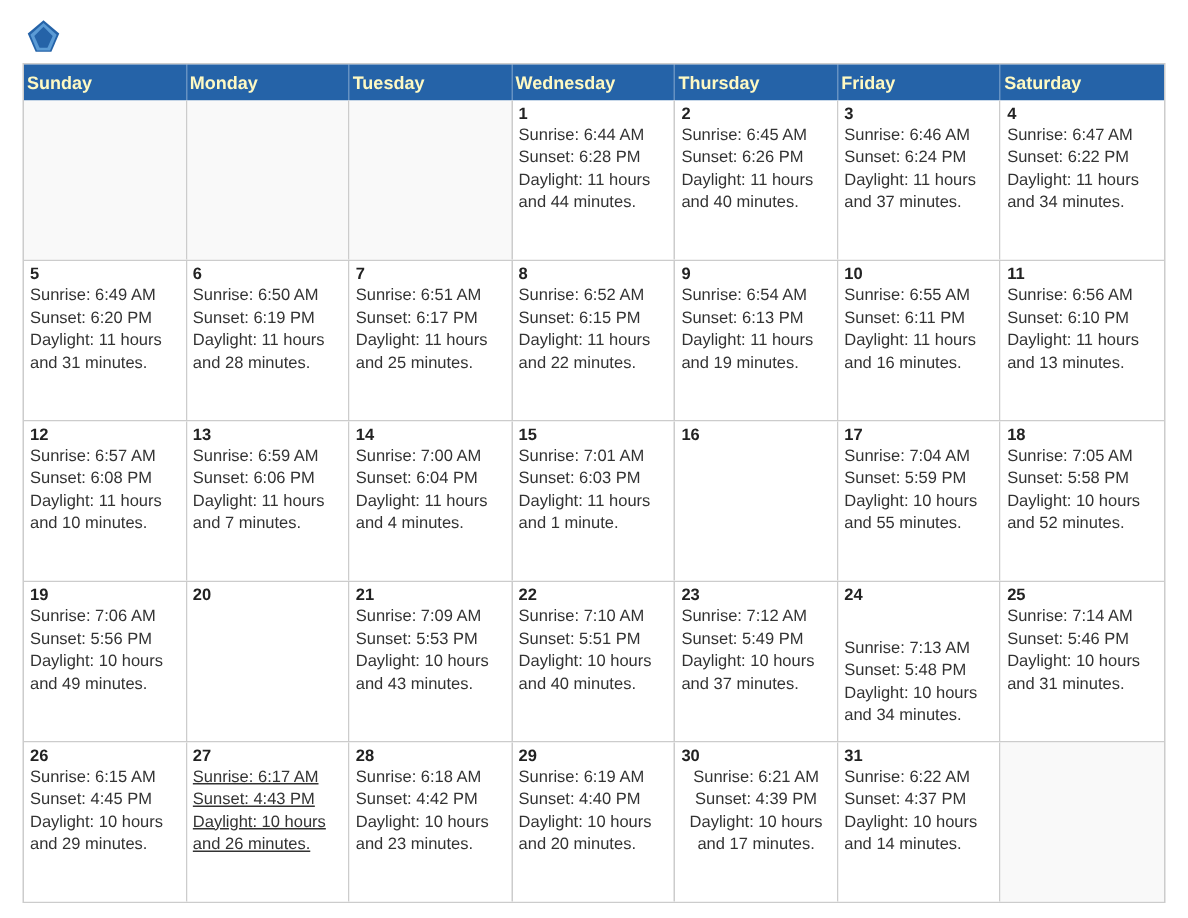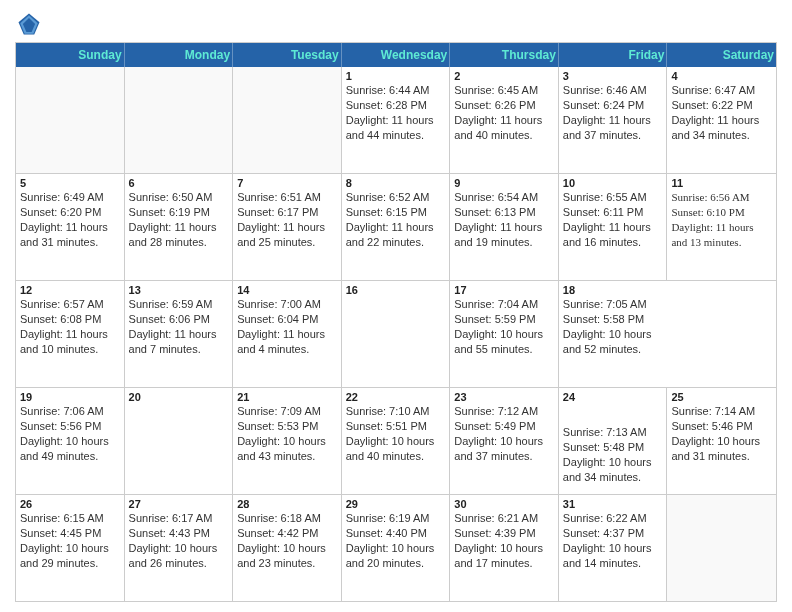--- a/index.html
+++ b/index.html
@@ -65,24 +65,24 @@
       border: 1px solid #ccc;
       display: flex;
       flex-direction: column;
     }
     .cal-header {
       display: grid;
       grid-template-columns: repeat(7, 1fr);
       background: #2563a8;
     }
     .cal-header-cell {
-      color: #5eead4;
+      color: #fef9c3;
       font-size: 12px;
       font-weight: bold;
-      text-align: right;
+      text-align: left;
       padding: 5px 2px;
       border-right: 1px solid rgba(255,255,255,0.3);
     }
     .cal-header-cell:last-child { border-right: none; }
     .cal-body {
       flex: 1;
       display: flex;
       flex-direction: column;
     }
     .cal-row {
@@ -209,21 +209,21 @@
 Daylight: 11 hours and 19 minutes.</div>
           </div>
           <div class="cal-cell">
             <div class="day-num">10</div>
             <div class="cell-text" style="white-space: pre-line;">Sunrise: 6:55 AM
 Sunset: 6:11 PM
 Daylight: 11 hours and 16 minutes.</div>
           </div>
           <div class="cal-cell">
             <div class="day-num">11</div>
-            <div class="cell-text" style="white-space: pre-line; font-family: Liberation Serif, serif;">Sunrise: 6:56 AM
+            <div class="cell-text" style="white-space: pre-line;">Sunrise: 6:56 AM
 Sunset: 6:10 PM
 Daylight: 11 hours and 13 minutes.</div>
           </div>
         </div>
         <div class="cal-row">
           <div class="cal-cell">
             <div class="day-num">12</div>
             <div class="cell-text" style="white-space: pre-line;">Sunrise: 6:57 AM
 Sunset: 6:08 PM
 Daylight: 11 hours and 10 minutes.</div>
@@ -234,20 +234,26 @@
 Sunset: 6:06 PM
 Daylight: 11 hours and 7 minutes.</div>
           </div>
           <div class="cal-cell">
             <div class="day-num">14</div>
             <div class="cell-text" style="white-space: pre-line;">Sunrise: 7:00 AM
 Sunset: 6:04 PM
 Daylight: 11 hours and 4 minutes.</div>
           </div>
           <div class="cal-cell">
+            <div class="day-num">15</div>
+            <div class="cell-text" style="white-space: pre-line;">Sunrise: 7:01 AM
+Sunset: 6:03 PM
+Daylight: 11 hours and 1 minute.</div>
+          </div>
+          <div class="cal-cell">
             <div class="day-num">16</div>
           </div>
           <div class="cal-cell">
             <div class="day-num">17</div>
             <div class="cell-text" style="white-space: pre-line;">Sunrise: 7:04 AM
 Sunset: 5:59 PM
 Daylight: 10 hours and 55 minutes.</div>
           </div>
           <div class="cal-cell">
             <div class="day-num">18</div>
@@ -299,39 +305,39 @@
         </div>
         <div class="cal-row">
           <div class="cal-cell">
             <div class="day-num">26</div>
             <div class="cell-text" style="white-space: pre-line;">Sunrise: 6:15 AM
 Sunset: 4:45 PM
 Daylight: 10 hours and 29 minutes.</div>
           </div>
           <div class="cal-cell">
             <div class="day-num">27</div>
-            <div class="cell-text" style="white-space: pre-line;">Sunrise: 6:17 AM
+            <div class="cell-text" style="white-space: pre-line; text-decoration: underline;">Sunrise: 6:17 AM
 Sunset: 4:43 PM
 Daylight: 10 hours and 26 minutes.</div>
           </div>
           <div class="cal-cell">
             <div class="day-num">28</div>
             <div class="cell-text" style="white-space: pre-line;">Sunrise: 6:18 AM
 Sunset: 4:42 PM
 Daylight: 10 hours and 23 minutes.</div>
           </div>
           <div class="cal-cell">
             <div class="day-num">29</div>
             <div class="cell-text" style="white-space: pre-line;">Sunrise: 6:19 AM
 Sunset: 4:40 PM
 Daylight: 10 hours and 20 minutes.</div>
           </div>
           <div class="cal-cell">
             <div class="day-num">30</div>
-            <div class="cell-text" style="white-space: pre-line;">Sunrise: 6:21 AM
+            <div class="cell-text" style="white-space: pre-line; text-align: center;">Sunrise: 6:21 AM
 Sunset: 4:39 PM
 Daylight: 10 hours and 17 minutes.</div>
           </div>
           <div class="cal-cell">
             <div class="day-num">31</div>
             <div class="cell-text" style="white-space: pre-line;">Sunrise: 6:22 AM
 Sunset: 4:37 PM
 Daylight: 10 hours and 14 minutes.</div>
           </div>
           <div class="cal-cell empty"></div>

